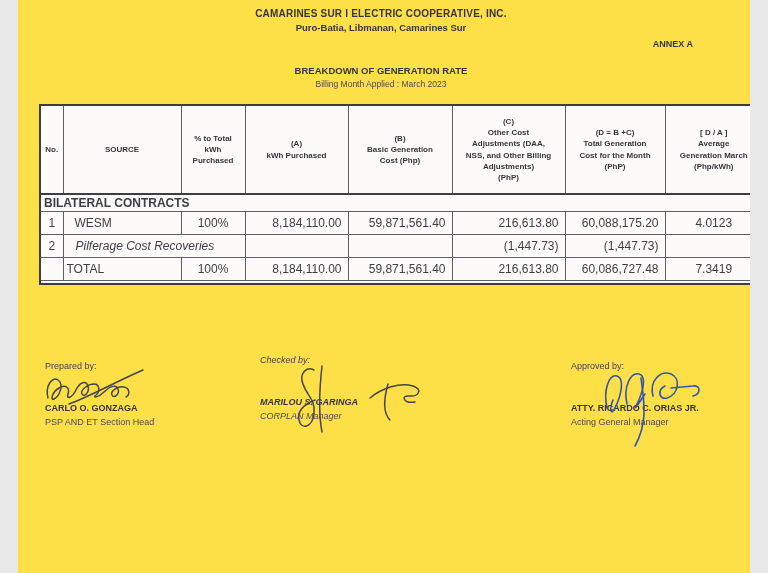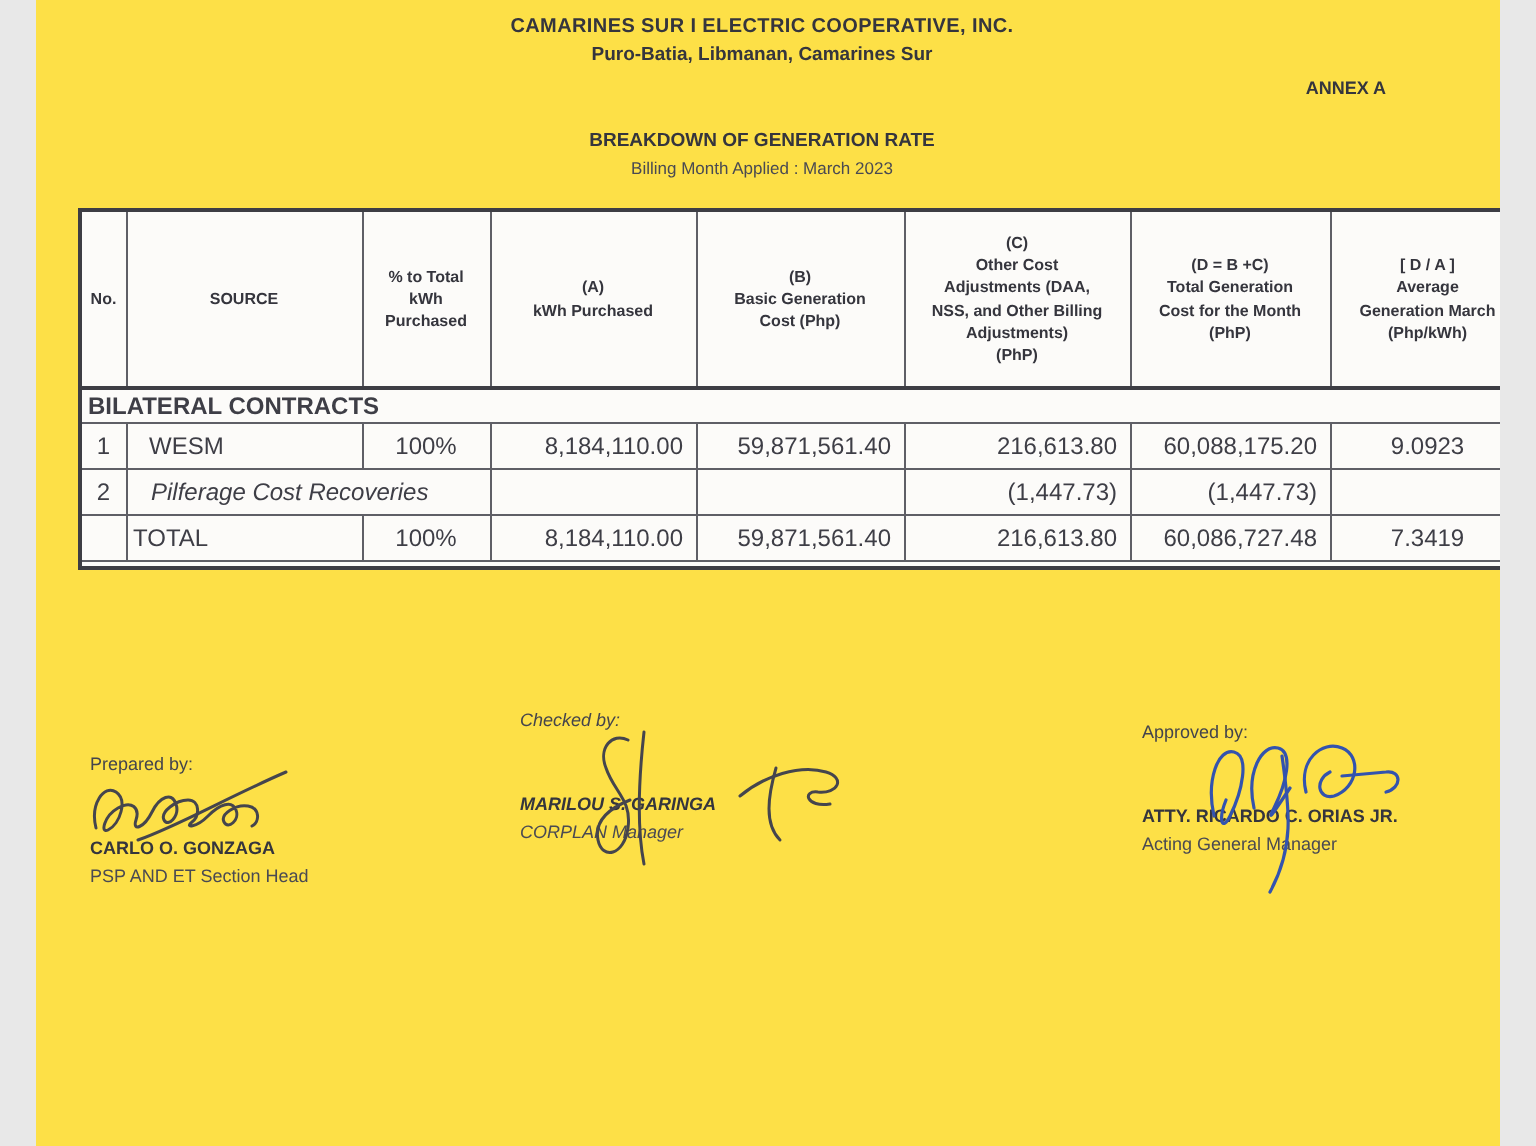--- a/index.html
+++ b/index.html
@@ -110,21 +110,21 @@
         <td class="section-cell" colspan="8">BILATERAL CONTRACTS</td>
       </tr>
       <tr>
         <td class="cell-ctr">1</td>
         <td class="cell-src">WESM</td>
         <td class="cell-ctr">100%</td>
         <td class="cell-num">8,184,110.00</td>
         <td class="cell-num">59,871,561.40</td>
         <td class="cell-num">216,613.80</td>
         <td class="cell-num">60,088,175.20</td>
-        <td class="cell-ctr">9.0923</td>
+        <td class="cell-ctr">4.0123</td>
       </tr>
       <tr>
         <td class="cell-ctr">2</td>
         <td class="cell-pilferage" colspan="2">Pilferage Cost Recoveries</td>
         <td class="cell-num"></td>
         <td class="cell-num"></td>
         <td class="cell-num">(1,447.73)</td>
         <td class="cell-num">(1,447.73)</td>
         <td class="cell-ctr"></td>
       </tr>
@@ -138,21 +138,21 @@
         <td class="cell-num">60,086,727.48</td>
         <td class="cell-ctr">7.3419</td>
       </tr>
       <tr class="spacer-row">
         <td colspan="8"></td>
       </tr>
     </tbody>
       </table>
   </div>
 
-  <div class="sig-block" style="left:27px; top:377px;">
+  <div class="sig-block" style="left:27px; top:361px;">
     <div class="sig-label">Prepared by:</div>
     <div class="sig-name">CARLO O. GONZAGA</div>
     <div class="sig-title">PSP AND ET Section Head</div>
     <svg class="sig-svg sig-dark" style="left:-4px; top:6px;" width="115" height="42" viewBox="0 0 115 42">
       <path d="M7 31 C4 19 11 9 17 13 C23 17 19 29 13 32 C9 34 11 25 18 21 C25 17 29 21 27 27 C25 33 31 31 35 23 C39 15 45 13 47 19 C49 25 43 31 41 27 C39 23 47 17 53 17 C59 17 59 25 55 28 C51 31 57 31 63 25 C69 19 75 17 77 22 C79 27 73 32 71 28 C69 24 77 19 83 20 C89 21 89 28 85 30"></path>
       <path d="M28 37 C48 30 72 16 102 3"></path>
     </svg>
   </div>
 
   <div class="sig-block" style="left:242px; top:355px;font-style:italic;">

